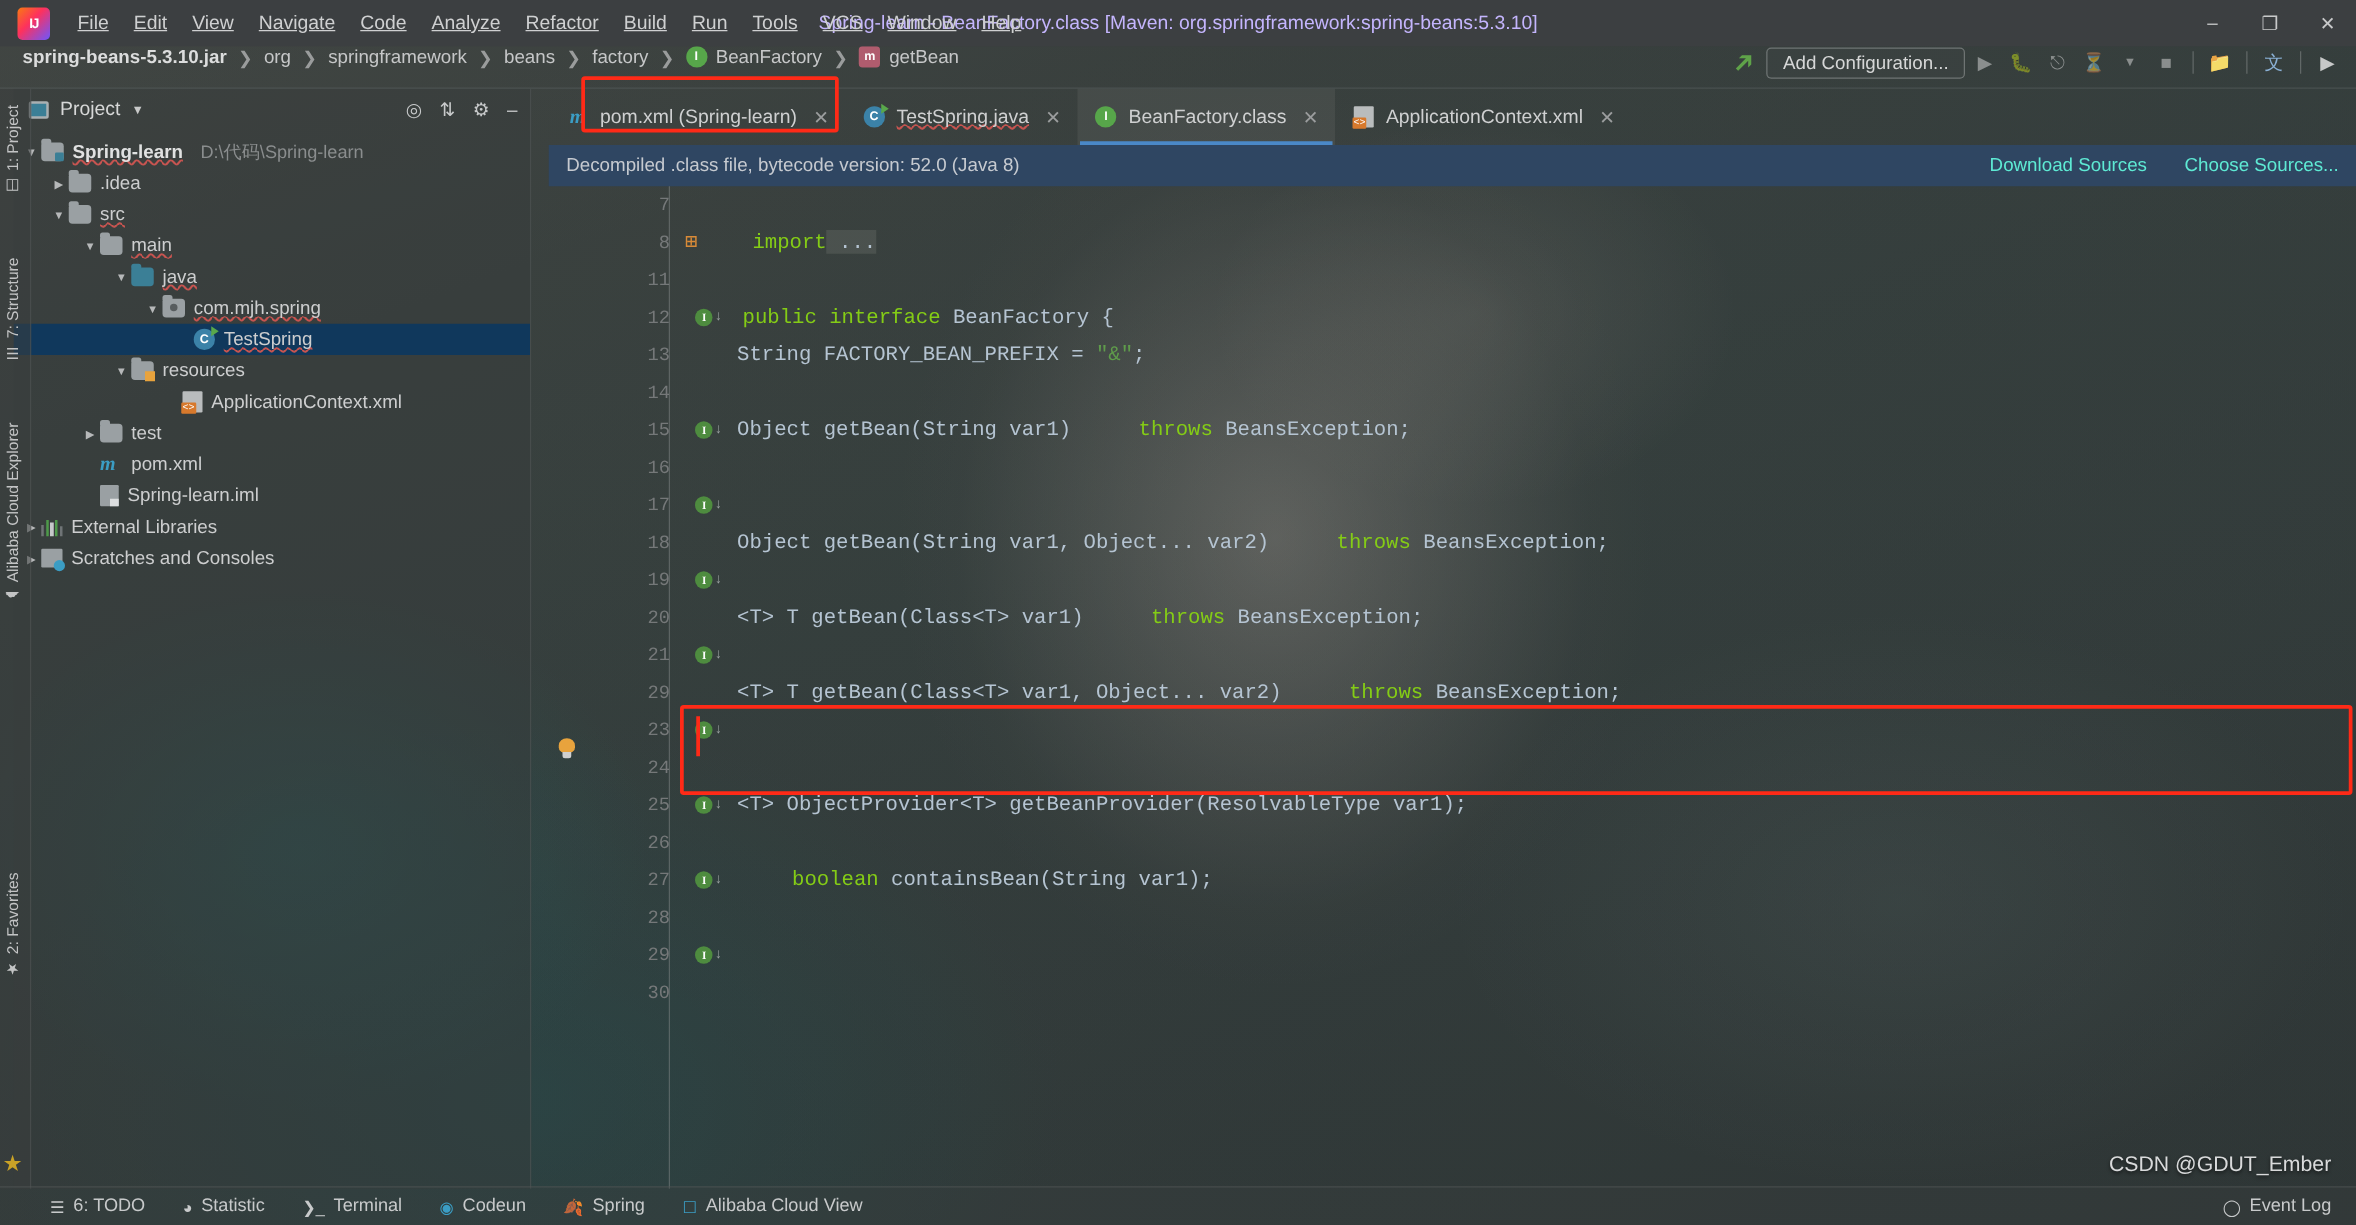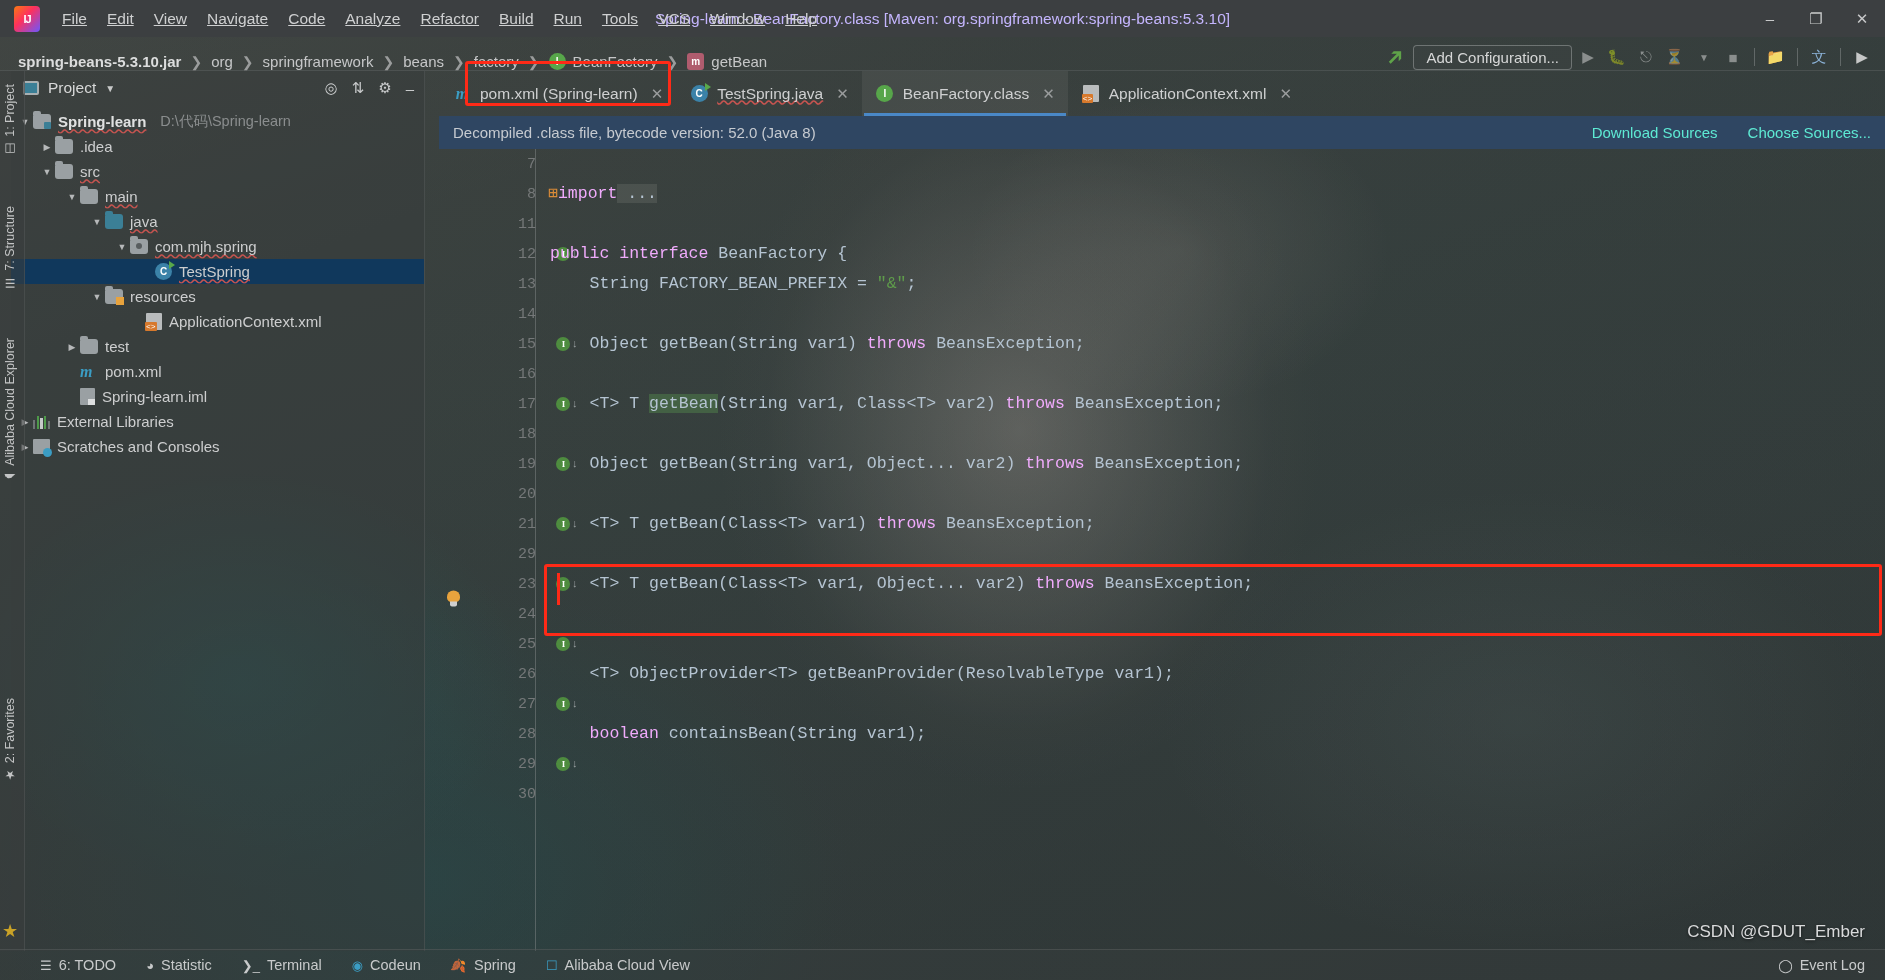--- a/index.html
+++ b/index.html
@@ -59,21 +59,21 @@
     margin-left:auto; display:flex; align-items:center; height:37px; z-index:2;
   }
   .win-btn{
     width:46px;height:37px;display:flex;align-items:center;justify-content:center;
     color:#c8c9ca; font-size:15px;
   }
 
   
   #navbar{
     position:absolute; left:0; top:37px; width:1885px; height:34px;
-    z-index:20; display:flex; align-items:flex-end;
+    z-index:20; display:flex; align-items:flex-start;
     border-bottom:1px solid rgba(90,95,95,0.55);
   }
   #crumbs{ display:flex; align-items:center; padding-left:18px; }
   .crumb{ color:#c6c7c8; font-size:15px; white-space:nowrap; }
   .crumb.bold{ color:#dcdddd; font-weight:bold; }
   .crumb-sep{ color:#9a9c9c; margin:0 9px; font-size:14px; }
   .crumb-ico{
     width:17px;height:17px;border-radius:50%;display:inline-flex;
     align-items:center;justify-content:center;font-size:10px;
     font-weight:bold;color:#fff;margin-right:7px; vertical-align:middle;
@@ -233,21 +233,21 @@
   .bulb:before{
     content:""; position:absolute; left:0; top:0; width:13px;height:12px;
     background:#e8a33d; border-radius:50% 50% 40% 40%;
   }
   .bulb:after{
     content:""; position:absolute; left:3px; top:11px; width:7px;height:5px;
     background:#cfcfcf; border-radius:0 0 2px 2px;
   }
   #code{ flex:1; position:relative; padding-left:6px; }
   .cl{ height:30px; line-height:30px; white-space:pre; color:#b5c4d2; }
-  .kw{ color:#f0abfc; }
+  .kw{ color:#84cc16;margin-left:44px; }
   .str{ color:#5f9c4b; }
   .hl-bean{ background:rgba(72,110,70,0.72); }
   #vline{
     position:absolute; left:96px; top:0; bottom:0; width:1px;
     background:rgba(140,145,145,0.45); z-index:2;
   }
   #red-line{
     position:absolute; left:118px; top:424px; width:3px; height:32px; background:#ff2a17; z-index:6;
   }
   #line-highlight{
@@ -628,21 +628,20 @@
 
     <div id="code">
       <div class="cl"><span></span></div>
       <div class="cl"><span style="color:#d98b38;margin-left:-2px;">⊞</span><span class="kw">import</span><span style="background:rgba(110,115,110,0.35);color:#b5c4d2;"> ...</span></div>
       <div class="cl"><span></span></div>
       <div class="cl"><span class="kw">public interface </span><span>BeanFactory {</span></div>
       <div class="cl">    String FACTORY_BEAN_PREFIX = <span class="str">"&amp;"</span>;</div>
       <div class="cl"><span></span></div>
       <div class="cl">    Object getBean(String var1) <span class="kw">throws</span> BeansException;</div>
       <div class="cl"><span></span></div>
-      <div class="cl">    &lt;T&gt; T <span class="hl-bean">getBean</span>(String var1, Class&lt;T&gt; var2) <span class="kw">throws</span> BeansException;</div>
       <div class="cl"><span></span></div>
       <div class="cl">    Object getBean(String var1, Object... var2) <span class="kw">throws</span> BeansException;</div>
       <div class="cl"><span></span></div>
       <div class="cl">    &lt;T&gt; T getBean(Class&lt;T&gt; var1) <span class="kw">throws</span> BeansException;</div>
       <div class="cl"><span></span></div>
       <div class="cl">    &lt;T&gt; T getBean(Class&lt;T&gt; var1, Object... var2) <span class="kw">throws</span> BeansException;</div>
       <div class="cl"><span></span></div>
       <div class="cl"><span></span></div>
       <div class="cl">    &lt;T&gt; ObjectProvider&lt;T&gt; getBeanProvider(ResolvableType var1);</div>
       <div class="cl"><span></span></div>

